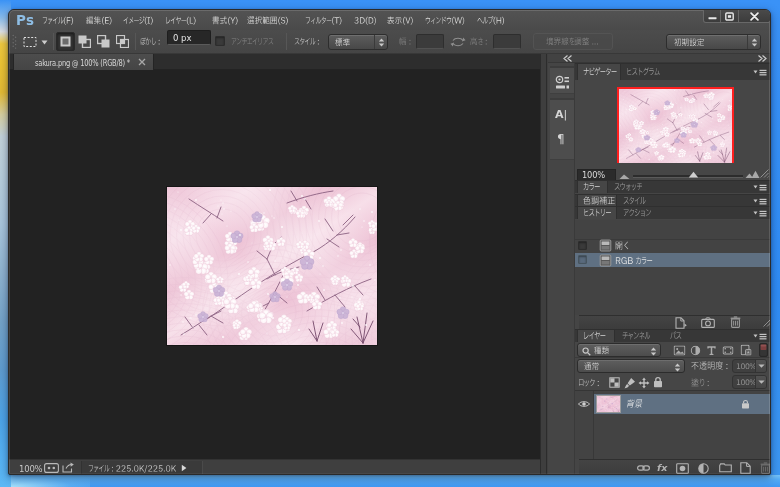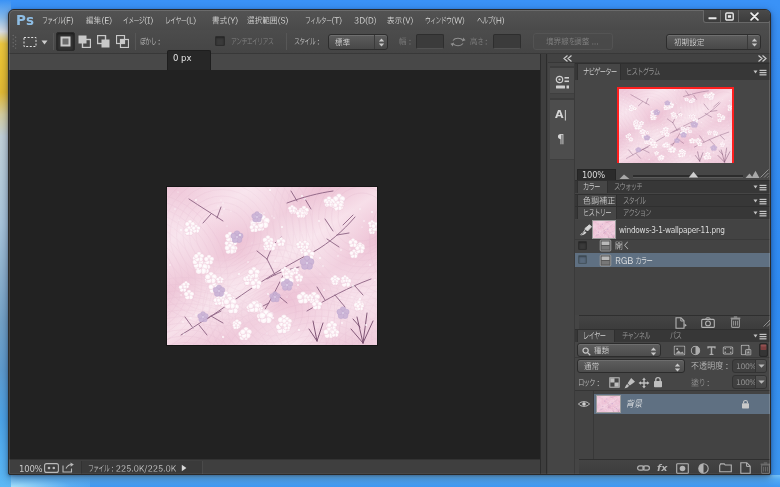--- a/index.html
+++ b/index.html
@@ -602,21 +602,21 @@
               <rect x="4.5" y="4.5" width="4" height="4" fill="#c9c9c9"></rect>
             </svg>
           </span>
         </div>
         <div class="opt-sep" style="left:126px"></div>
         <span class="jtext abs" role="text" style="left:131px;top:7px;color:#c9c9c9" aria-label="ぼかし :">
           <svg class="jt" width="20.9" height="9.9" viewBox="0 -75 209 99">
             <path d="M55 -71Q58 -64 60 -57L56 -56Q54 -64 52 -69ZM50 -53Q48 -59 46 -66L49 -68Q52 -60 53 -54ZM12 -8Q12 -12 13 -16Q13 -20 15 -26L19 -23Q16 -16 15 -11Q13 -6 13 -2Q13 0 13 0Q13 2 13 3L9 4Q7 -11 7 -24Q7 -33 8 -44Q9 -55 10 -66L14 -65Q13 -55 12 -44Q11 -33 11 -24Q11 -14 11 -8ZM42 -18Q48 -15 54 -7L52 -2Q47 -9 42 -13V-10Q42 -4 39 0Q37 3 31 3Q27 3 24 -1Q21 -4 21 -10Q21 -15 24 -19Q27 -22 32 -22Q35 -22 38 -21V-36Q29 -36 21 -37L22 -42Q28 -41 38 -41V-56Q30 -56 22 -56L22 -62Q30 -61 39 -61Q41 -61 46 -61L46 -56L42 -56V-41Q47 -42 53 -42L53 -37Q48 -36 42 -36ZM38 -15Q35 -17 31 -17Q28 -17 27 -15Q25 -13 25 -10Q25 -6 27 -4Q28 -3 31 -3Q35 -3 37 -4Q38 -6 38 -10Z M78 -50Q79 -50 80 -50Q85 -50 87 -46Q90 -42 90 -35Q90 -20 89 -12Q88 -4 86 -2Q84 1 80 1Q76 1 72 -1L72 -6Q76 -5 79 -5Q82 -5 83 -7Q84 -9 85 -15Q86 -22 86 -36Q86 -40 84 -42Q83 -45 79 -45Q78 -45 78 -45L73 -44Q71 -31 68 -20Q65 -9 62 2L58 -1Q61 -11 64 -21Q66 -31 69 -43L58 -42L57 -48L70 -49Q71 -57 73 -69L77 -68Q75 -58 74 -50ZM99 -56Q106 -40 109 -21L105 -19Q102 -38 95 -53Z M122 -68 126 -68 124 -23Q124 -4 136 -4Q142 -4 147 -11Q151 -18 154 -32L158 -31Q155 -15 150 -7Q144 2 136 2Q128 2 124 -5Q120 -11 120 -24Z M186 -41V-42Q186 -44 188 -46Q189 -47 192 -47Q194 -47 195 -46Q197 -44 197 -42V-41Q197 -39 195 -37Q194 -36 192 -36Q189 -36 188 -37Q186 -39 186 -41ZM186 -4V-5Q186 -7 188 -9Q189 -10 192 -10Q194 -10 195 -9Q197 -7 197 -5V-4Q197 -2 195 0Q194 1 192 1Q189 1 188 0Q186 -2 186 -4Z"></path>
           </svg>
         </span>
-        <span class="abs opt-input" style="left:158px;top:20px;width:44px;height:31px">0 px</span>
+        <span class="abs opt-input" style="left:158px;top:0;width:44px;height:15px">0 px</span>
         <div class="checkbox" style="left:206px;top:6px"></div>
         <span class="jtext abs" role="text" style="left:222px;top:7px;color:#858585" aria-label="アンチエイリアス">
           <svg class="jt" width="42.7" height="9.9" viewBox="0 -75 427 99">
             <path d="M32 -33Q38 -37 42 -43Q47 -49 48 -56H7V-61H53V-56Q51 -47 46 -40Q42 -33 35 -28ZM10 -4Q15 -7 19 -11Q22 -15 24 -20Q26 -26 26 -34V-46H30V-34Q30 -25 28 -18Q26 -12 22 -7Q18 -2 12 2Z M80 -43Q71 -52 62 -58L64 -63Q74 -57 82 -48ZM62 -7Q73 -10 80 -16Q87 -21 93 -30Q98 -39 102 -53L106 -49Q100 -28 90 -17Q80 -6 63 -1Z M160 -39V-33H138V-32Q138 -19 135 -11Q131 -3 123 2L121 -3Q126 -6 129 -10Q132 -14 133 -19Q134 -24 134 -32V-33H111V-39H134V-56Q126 -55 116 -54L116 -60Q141 -61 155 -66L156 -61Q149 -58 138 -57V-39Z M212 -6H164V-11H185V-53H166V-59H210V-53H189V-11H212Z M262 -62Q255 -51 246 -42V3H241V-38Q231 -29 218 -23L217 -29Q229 -35 240 -44Q251 -54 259 -66Z M283 -4Q291 -7 296 -11Q301 -15 303 -21Q305 -28 305 -38V-66H309V-38Q309 -26 307 -19Q304 -11 299 -6Q294 -1 285 2ZM280 -26H276V-65H280Z M349 -33Q355 -37 359 -43Q363 -49 365 -56H323V-61H369V-56Q367 -47 362 -40Q358 -33 351 -28ZM326 -4Q332 -7 335 -11Q339 -15 340 -20Q342 -26 342 -34V-46H346V-34Q346 -25 344 -18Q342 -12 338 -7Q334 -2 328 2Z M420 0Q411 -13 402 -22Q397 -15 391 -10Q385 -4 378 0L376 -6Q390 -13 399 -26Q408 -39 410 -55H380V-61H415Q415 -58 414 -53Q412 -39 405 -27Q414 -17 423 -5Z"></path>
           </svg>
         </span>
         <div class="opt-sep" style="left:277px"></div>
         <span class="jtext abs" role="text" style="left:285px;top:7px;color:#c9c9c9" aria-label="スタイル :">
           <svg class="jt" width="26.1" height="9.9" viewBox="0 -75 261 99">
             <path d="M51 0Q42 -13 33 -22Q28 -15 22 -10Q16 -4 9 0L7 -6Q21 -13 30 -26Q39 -39 41 -55H11V-61H46Q46 -58 45 -53Q43 -39 36 -27Q45 -17 54 -5Z M104 -56Q103 -34 94 -19Q84 -4 69 2L67 -3Q80 -9 88 -20Q82 -28 74 -35L77 -39Q84 -32 91 -24Q98 -36 99 -51H76Q73 -45 70 -40Q66 -35 62 -31L59 -35Q72 -48 78 -68L82 -67Q80 -62 78 -56Z M157 -62Q150 -51 140 -42V3H136V-38Q125 -29 113 -23L111 -29Q123 -35 135 -44Q146 -54 154 -66Z M214 -33Q211 -21 206 -12Q201 -3 194 1H190V-66H194V-6Q205 -14 210 -36ZM175 -65H179V-40Q179 -24 176 -15Q173 -5 166 2L163 -3Q169 -9 172 -17Q175 -26 175 -39Z M239 -41V-42Q239 -44 240 -46Q242 -47 244 -47Q247 -47 248 -46Q249 -44 249 -42V-41Q249 -39 248 -37Q247 -36 244 -36Q242 -36 240 -37Q239 -39 239 -41ZM239 -4V-5Q239 -7 240 -9Q242 -10 244 -10Q247 -10 248 -9Q249 -7 249 -5V-4Q249 -2 248 0Q247 1 244 1Q242 1 240 0Q239 -2 239 -4Z"></path>
@@ -672,20 +672,30 @@
           </span>
           <span class="dd-arrows">
             <svg width="7" height="9" viewBox="0 0 7 9" class="" style="display:block">
               <path d="M0.8 3.4 L3.5 0.6 L6.2 3.4 Z" fill="#c9c9c9"></path>
               <path d="M0.8 5.6 L3.5 8.4 L6.2 5.6 Z" fill="#c9c9c9"></path>
             </svg>
           </span>
         </div>
       </div>
       <div id="docarea">
+        <div id="tabbar">
+          <div id="doctab">
+            <span class="title" style="">sakura.png @ 100% (RGB/8) *</span>
+            <span id="tab-close">
+              <svg width="8" height="8" viewBox="0 0 8 8" class="" style="display:block">
+                <path d="M1 1 L7 7 M7 1 L1 7" stroke="#a8a8a8" stroke-width="1.3"></path>
+              </svg>
+            </span>
+          </div>
+        </div>
         <div id="canvas">
           <div id="canvas-img">
             <svg width="210" height="158" viewBox="0 0 210 158" style="display:block">
               <use href="#sakura-art"></use>
             </svg>
           </div>
         </div>
         <div id="statusbar">
           <span class="abs " style="left:10px;top:4px;font-size:8.5px;letter-spacing:-0.2px">100%</span>
           <span class="abs " style="left:35px;top:3px">
@@ -877,38 +887,20 @@
               <path d="M0.5 1.5 L4.5 1.5 L2.5 4.5 Z" fill="#c4c4c4"></path>
               <g fill="#c4c4c4">
                 <rect x="6.5" y="0.8" width="7" height="1.25"></rect>
                 <rect x="6.5" y="3" width="7" height="1.25"></rect>
                 <rect x="6.5" y="5.2" width="7" height="1.25"></rect>
               </g>
             </svg>
           </span>
         </div>
         <div class="abs" style="left:0;top:166px;width:196px;height:95px;background:#434343">
-          <div class="hist-row" style="top:0;height:19px">
-            <span class="abs " style="left:4px;top:4px">
-              <svg width="14" height="12" viewBox="0 0 14 12" class="" style="display:block">
-                <g stroke="#d6d6d6" stroke-width="1" fill="none">
-                  <path d="M1.5 10.5 C4 9.5 5 7.5 6.5 5"></path>
-                  <path d="M6 4.5 L10.5 0.8 L12.5 2.8 L8.5 7 Z" fill="#d6d6d6"></path>
-                </g>
-                <path d="M1 11.5 C3 11 4.5 9.5 5.8 7.2 L7.5 8.5 C6 10.5 3.5 11.5 1 11.5 Z" fill="#d6d6d6"></path>
-              </svg>
-            </span>
-            <span class="thumb-frame" style="left:18px;top:1px;width:22px;height:17px">
-              <svg width="22" height="17" viewBox="0 0 210 158" preserveAspectRatio="none">
-                <use href="#sakura-art"></use>
-                <rect width="210" height="158" fill="#e9a9c8" opacity="0.25"></rect>
-              </svg>
-            </span>
-            <span class="abs " style="left:44px;top:5px;font-size:8.4px;letter-spacing:-0.3px;color:#dcdcdc;transform:scaleX(.88);transform-origin:left center">windows-3-1-wallpaper-11.png</span>
-          </div>
           <div class="hrow-sep" style="top:19px"></div>
           <div class="hist-row" style="top:19px;height:14px">
             <span class="checkbox abs" style="left:3px;top:2px;width:9px;height:9px"></span>
             <span class="abs " style="left:24px;top:0px">
               <svg width="13" height="13" viewBox="0 0 13 13" class="" style="display:block">
                 <rect x="1.2" y="1" width="10.6" height="11" rx="1" fill="#585858" stroke="#9f9f9f" stroke-width="0.9"></rect>
                 <rect x="2.6" y="2.4" width="7.8" height="3.6" rx="0.4" fill="#b9b9b9"></rect>
                 <rect x="2.6" y="7" width="7.8" height="3.6" rx="0.4" fill="#777777"></rect>
               </svg>
             </span>

